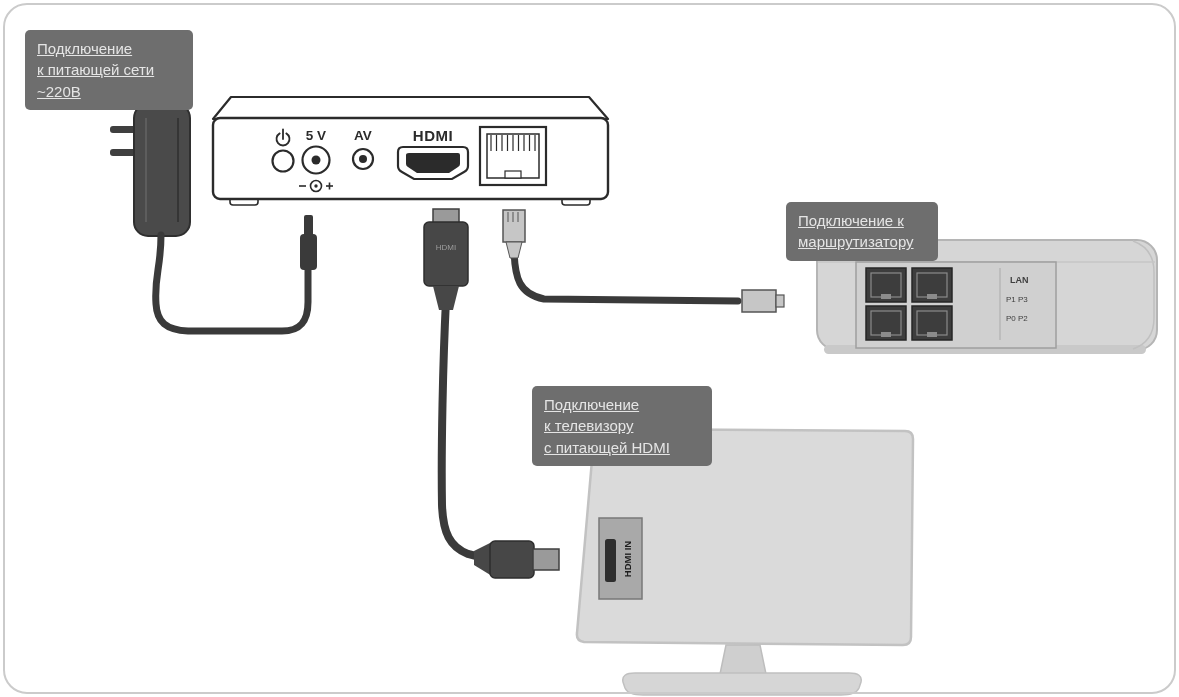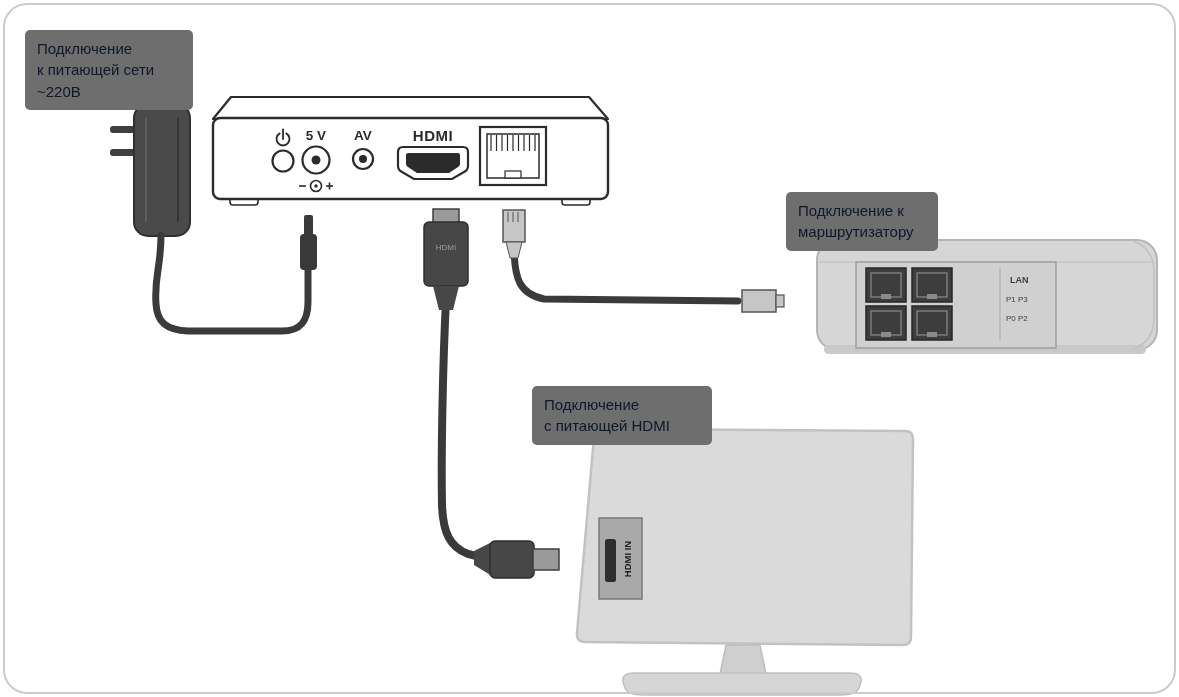--- a/index.html
+++ b/index.html
@@ -21,26 +21,27 @@
   .art {
     position: absolute;
     left: 0; top: 0;
     width: 1179px;
     height: 697px;
   }
   .art text { font-family: "Liberation Sans", sans-serif; }
   .callout {
     position: absolute;
     background: #6e6e6e;
-    color: #0f172a;
+    color: #e5e5e5;
     font-size: 15px;
     line-height: 1.42;
     padding: 8px 12px;
     border-radius: 5px;
     z-index: 5;
+    text-decoration: underline;
   }
 </style>
 </head>
 <body>
 
 <div class="stage">
 
   <svg class="art" viewBox="0 0 1179 697">
 
     <g>
@@ -154,24 +155,25 @@
     </g>
 
   </svg>
 
   <div class="callout" style="left:25px; top:30px; width:144px;">
     <div>Подключение</div>
     <div>к питающей сети</div>
     <div>~220В</div>
   </div>
 
-  <div class="callout" style="left:786px; top:192px; width:128px;">
+  <div class="callout" style="left:786px; top:202px; width:128px;">
     <div>Подключение к</div>
     <div>маршрутизатору</div>
   </div>
 
   <div class="callout" style="left:532px; top:386px; width:156px;">
     <div>Подключение</div>
+    <div>к телевизору</div>
     <div>с питающей HDMI</div>
   </div>
 
   <div class="frame"></div>
 </div>
 
 </body></html>

